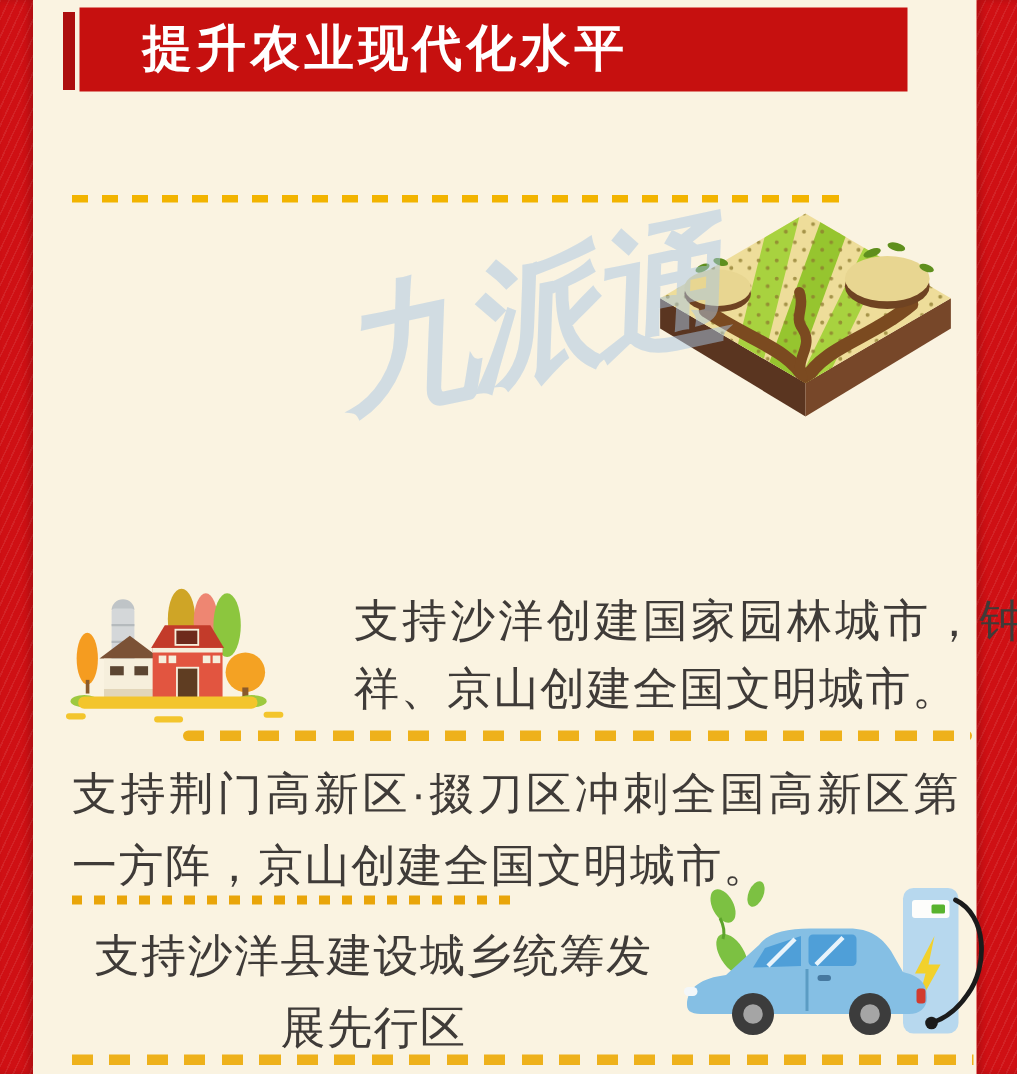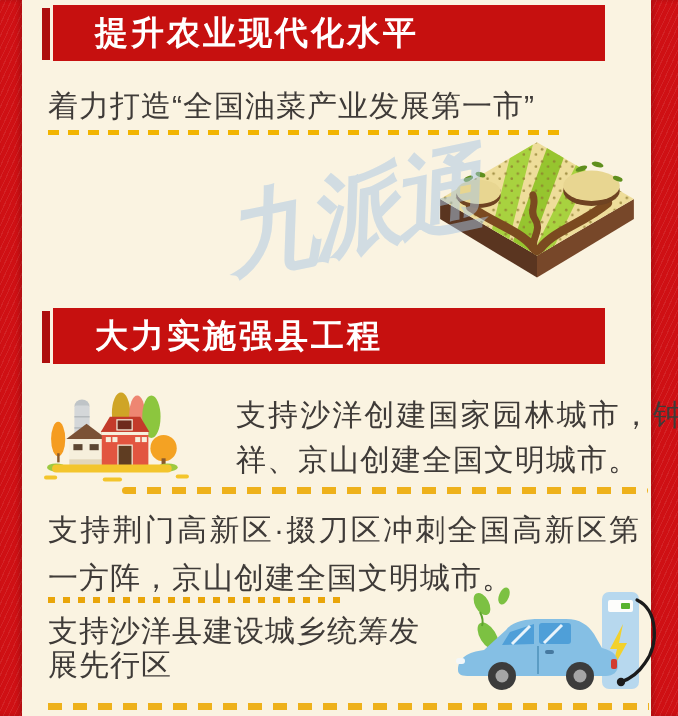--- a/index.html
+++ b/index.html
@@ -24,21 +24,21 @@
   #banner2{top:308px;}
 
   
   .txt{position:absolute;color:#3f3b38;font-size:30px;line-height:47px;letter-spacing:1px;margin:0;}
   #line1{left:26px;top:82px;width:580px;white-space:nowrap;}
   #para{left:26px;top:140px;width:398px;text-align:justify;text-align-last:left;}
   #para .big-num{font-family:"Liberation Serif",serif;font-weight:bold;font-size:44px;color:#d24414;
     line-height:30px;letter-spacing:0;padding:0 2px;}
   #farm-text{left:190px;top:392px;width:448px;text-align:justify;text-align-last:left;line-height:45px;margin-left:24px;}
   #jm-text{left:26px;top:506px;width:592px;text-align:justify;text-align-last:left;line-height:48px;}
-  #sy-text{left:26px;top:614px;width:402px;line-height:34px;}
+  #sy-text{left:26px;top:614px;width:402px;line-height:48px;text-align:center;}
 
   
   .divider{position:absolute;}
   #dash-a{left:26px;top:130px;width:514px;height:5px;
     background:repeating-linear-gradient(90deg,#f2b400 0 11px,rgba(0,0,0,0) 11px 20px);}
   #dash-b{left:100px;top:487px;width:526px;height:7px;border-radius:4px;
     background:repeating-linear-gradient(90deg,#eeb11b 0 14px,rgba(0,0,0,0) 14px 25px);}
   #dash-c{left:26px;top:597px;width:292px;height:6px;
     background:repeating-linear-gradient(90deg,#e9a50a 0 7px,rgba(0,0,0,0) 7px 15px);}
   #dash-d{left:26px;top:703px;width:601px;height:7px;
@@ -63,21 +63,20 @@
   <div class="strip left"></div>
   <div class="strip right"></div>
 
   <div class="content">
 
     <div class="banner" id="banner1">
       <span class="tab"></span>
       <span class="title">提升农业现代化水平</span>
     </div>
 
-    <p class="txt" id="line1">着力打造“全国油菜产业发展第一市”</p>
 
     <div class="divider" id="dash-a"></div>
 
 
     <svg class="illus" id="farmland" viewBox="0 0 212 152">
       <defs>
         <clipPath id="fieldClip">
             <path d="M106,8 L202,64 L106,120 L10,64 Z"></path>
           </clipPath>
         <pattern id="seedDots" width="12" height="12" patternUnits="userSpaceOnUse">
@@ -103,24 +102,20 @@
       <ellipse cx="160" cy="51" rx="28" ry="15" fill="#e8d691"></ellipse>
       <g fill="#5f8f1d">
         <ellipse cx="38" cy="44" rx="5" ry="2.4" transform="rotate(-25 38 44)"></ellipse>
         <ellipse cx="50" cy="40" rx="5" ry="2.4" transform="rotate(15 50 40)"></ellipse>
         <ellipse cx="150" cy="34" rx="6" ry="2.6" transform="rotate(-20 150 34)"></ellipse>
         <ellipse cx="166" cy="30" rx="6" ry="2.6" transform="rotate(15 166 30)"></ellipse>
         <ellipse cx="186" cy="44" rx="5" ry="2.4" transform="rotate(20 186 44)"></ellipse>
       </g>
     </svg>
 
-    <div class="banner" id="banner2">
-      <span class="tab"></span>
-      <span class="title">大力实施强县工程</span>
-    </div>
 
     <svg class="illus" id="farmvillage" viewBox="0 0 150 95">
       <ellipse cx="14" cy="52" rx="7" ry="17" fill="#f59c20"></ellipse>
       <rect x="13" y="66" width="2.4" height="9" fill="#8a5a2b"></rect>
       <ellipse cx="76" cy="26" rx="9" ry="20" fill="#cfa526"></ellipse>
       <ellipse cx="92" cy="28" rx="8" ry="19" fill="#ee8672"></ellipse>
       <ellipse cx="106" cy="30" rx="9" ry="21" fill="#8cc63e"></ellipse>
       <path d="M30,20 a7.5,7 0 0 1 15,0 Z" fill="#bfc4c7"></path>
       <rect x="30" y="19" width="15" height="46" rx="2" fill="#d4d7d9"></rect>
       <line x1="30" y1="30" x2="45" y2="30" stroke="#b5babd" stroke-width="1.5"></line>

